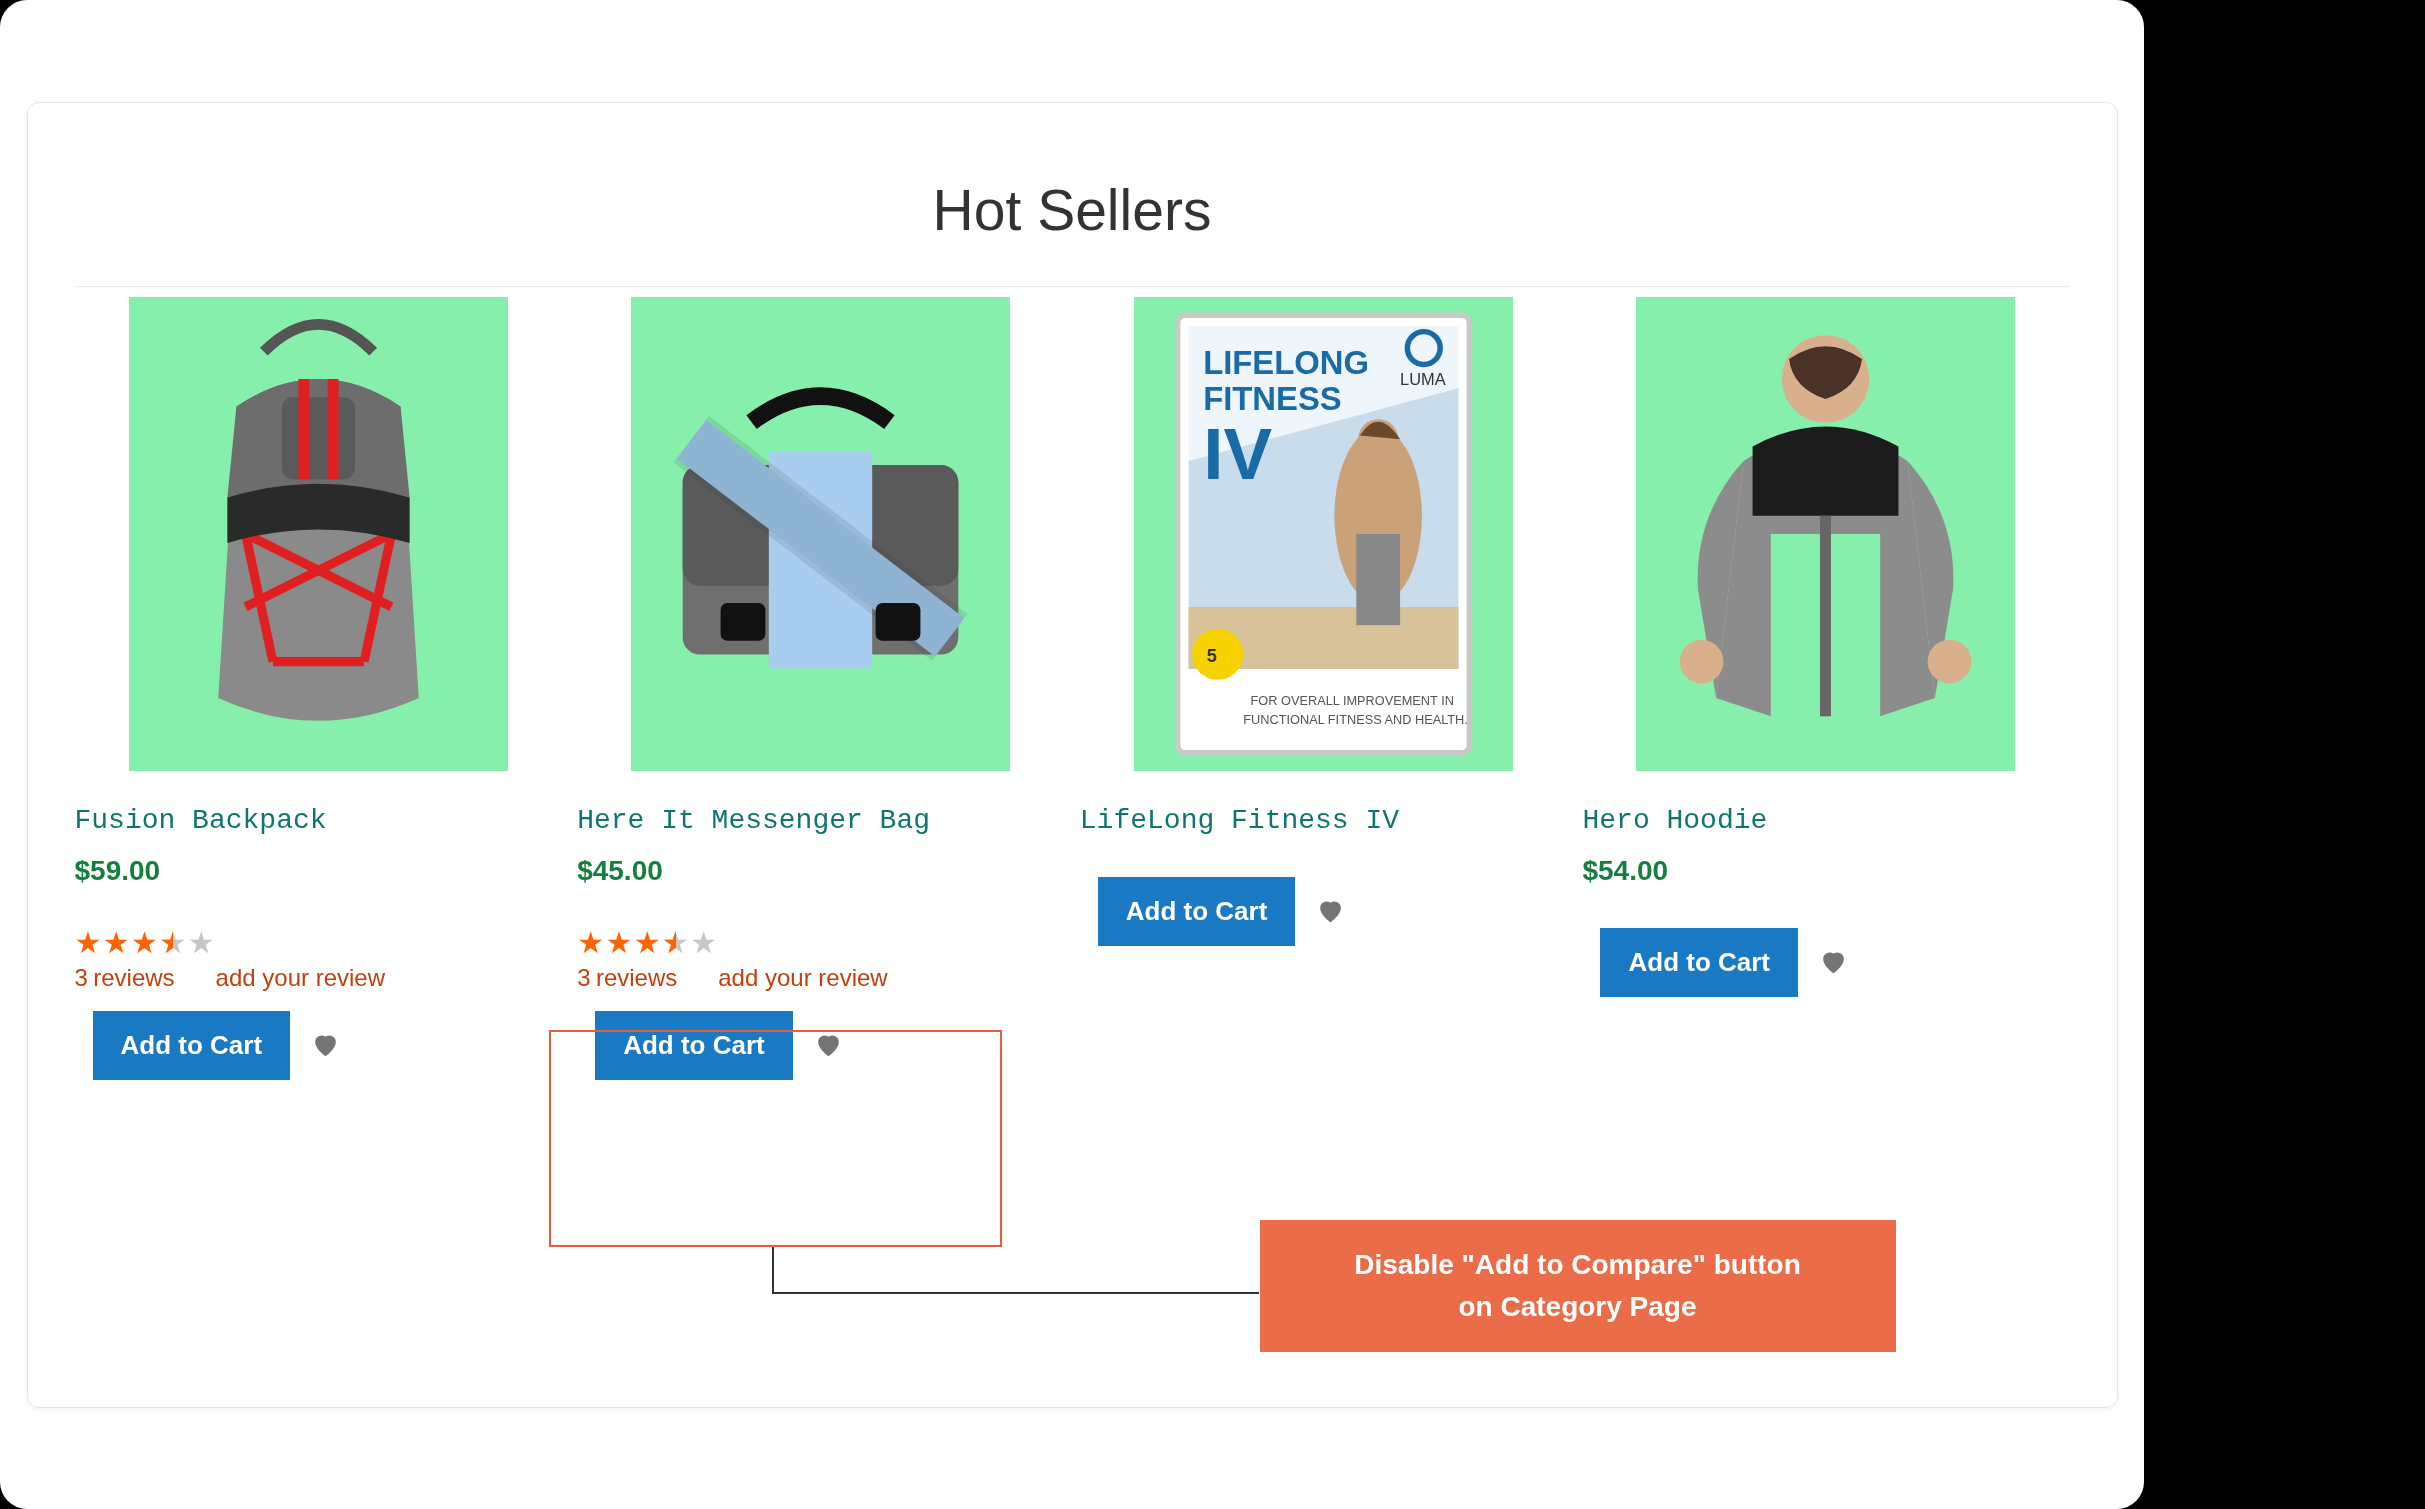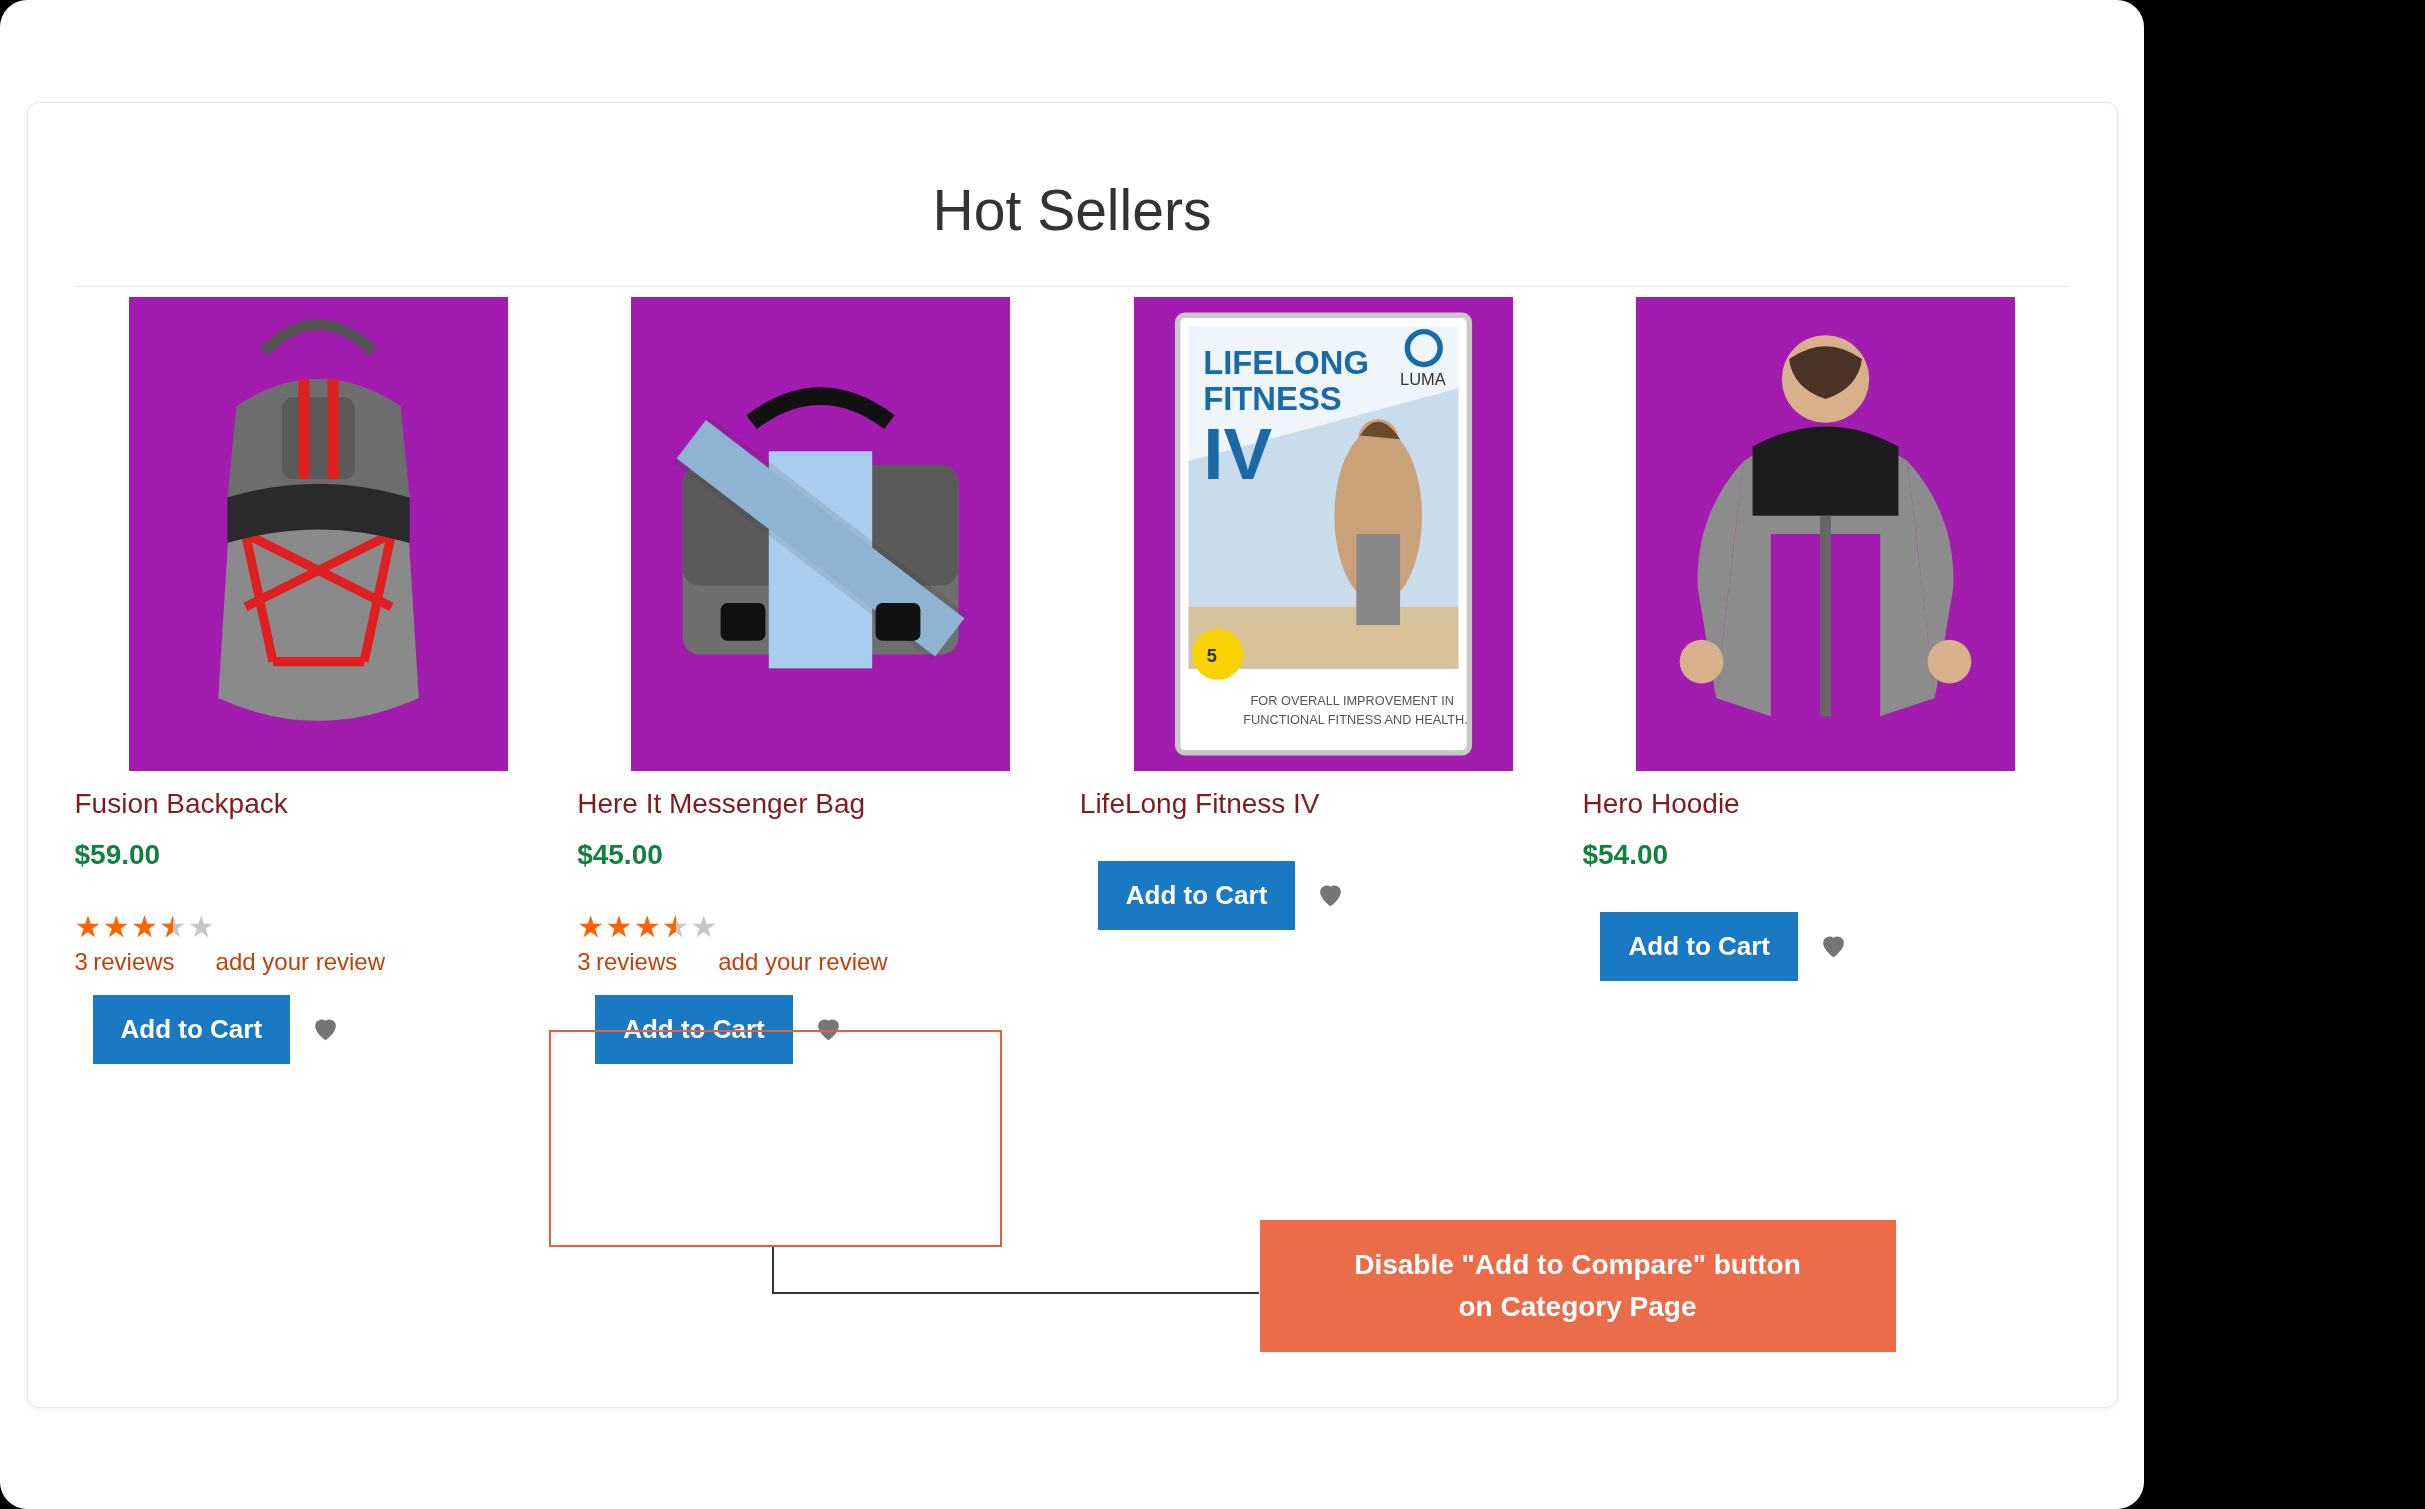--- a/index.html
+++ b/index.html
@@ -69,27 +69,28 @@
     width: 487px;
     position: relative;
   }
   .product-image {
     width: 379px;
     height: 474px;
     margin: 0 auto;
     display: flex;
     align-items: flex-end;
     justify-content: center;
-    background: #a21caf;
+    background: #86efac;
   }
   .product-name {
     font-size: 28px;
-    color: #7f1d1d;
-    margin-top: 17px;
+    color: #0f766e;
+    margin-top: 34px;
     font-weight: 400;
+    font-family: Liberation Mono, monospace;
   }
   .product-price {
     font-size: 28px;
     font-weight: 700;
     color: #15803d;
     margin-top: 19px;
   }
   .product-meta {
     margin-top: 41px;
   }

